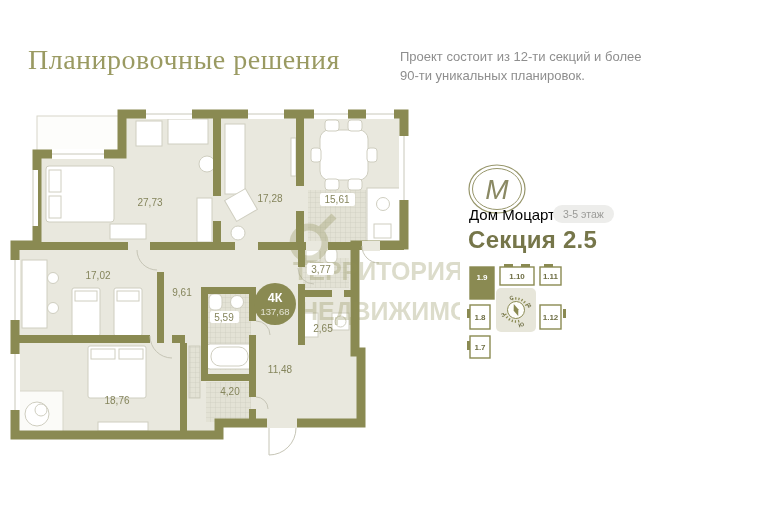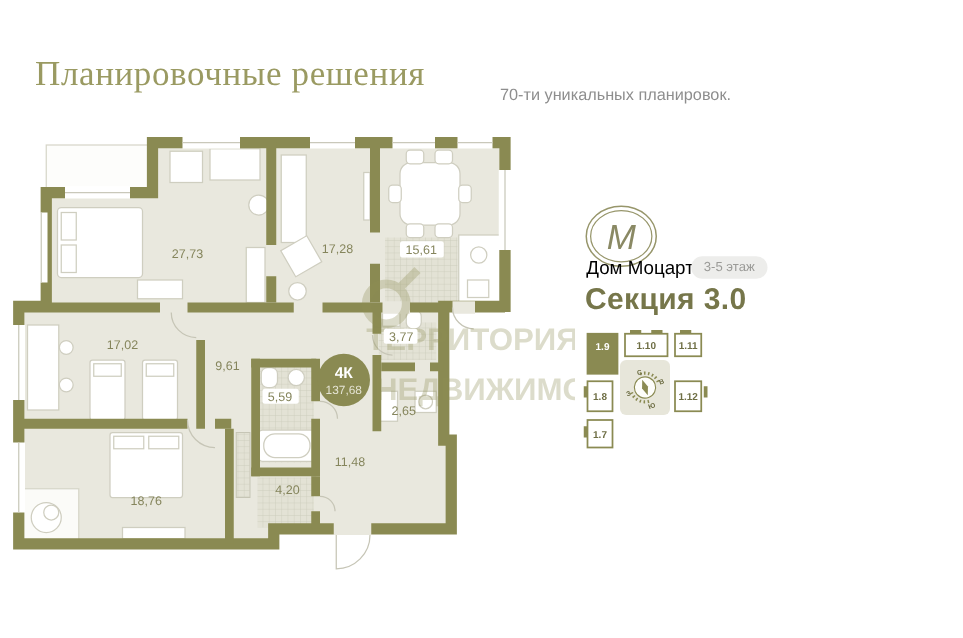--- a/index.html
+++ b/index.html
@@ -20,22 +20,22 @@
   svg text{font-family:"Liberation Sans",sans-serif;}
 </style>
 </head>
 <body>
 
 <div id="page">
 
   <div class="title">Планировочные решения</div>
 
   <div class="subtitle">
-    <br>
-    <span>70-ти уникальных планировок.</span>
+    <span>Проект состоит из 12-ти секций и более</span><br>
+    <span>90-ти уникальных планировок.</span>
   </div>
 
   <svg class="plan" width="450" height="388" viewBox="0 0 450 388">
     <defs>
       <pattern id="ht" width="5" height="5" patternUnits="userSpaceOnUse">
         <path d="M0 0H5M0 0V5" stroke="#ccccbb" stroke-width="0.7" fill="none"></path>
       </pattern>
     </defs>
 
     <rect x="27" y="24" width="85" height="38" fill="#fdfdfb" stroke="#d7d6c9" stroke-width="1"></rect>
@@ -206,21 +206,21 @@
   </svg>
 
   <svg class="logo" width="62" height="54" viewBox="0 0 62 54">
     <ellipse cx="31" cy="27" rx="28" ry="24" fill="none" stroke="#97966b" stroke-width="1.2"></ellipse>
     <ellipse cx="31" cy="27" rx="24.5" ry="20.5" fill="none" stroke="#97966b" stroke-width="1"></ellipse>
     <text x="31" y="37" text-anchor="middle" font-family="Liberation Serif,serif" font-style="italic" font-size="28" fill="#8a8964">M</text>
   </svg>
 
   <div class="brand-name">Дом Моцарт</div>
   <div class="floors-badge">3-5 этаж</div>
-  <div class="section-title">Секция 3.0</div>
+  <div class="section-title">Секция 2.5</div>
 
   <svg class="minimap" width="120" height="108" viewBox="0 0 120 108">
 
     <g fill="#8a8a52">
       <rect x="42" y="10" width="9" height="3"></rect>
         <rect x="59" y="10" width="9" height="3"></rect>
       <rect x="82" y="10" width="9" height="3"></rect>
       <rect x="5" y="55" width="3" height="9"></rect>
         <rect x="5" y="87" width="3" height="9"></rect>
       <rect x="101" y="55" width="3" height="9"></rect>

